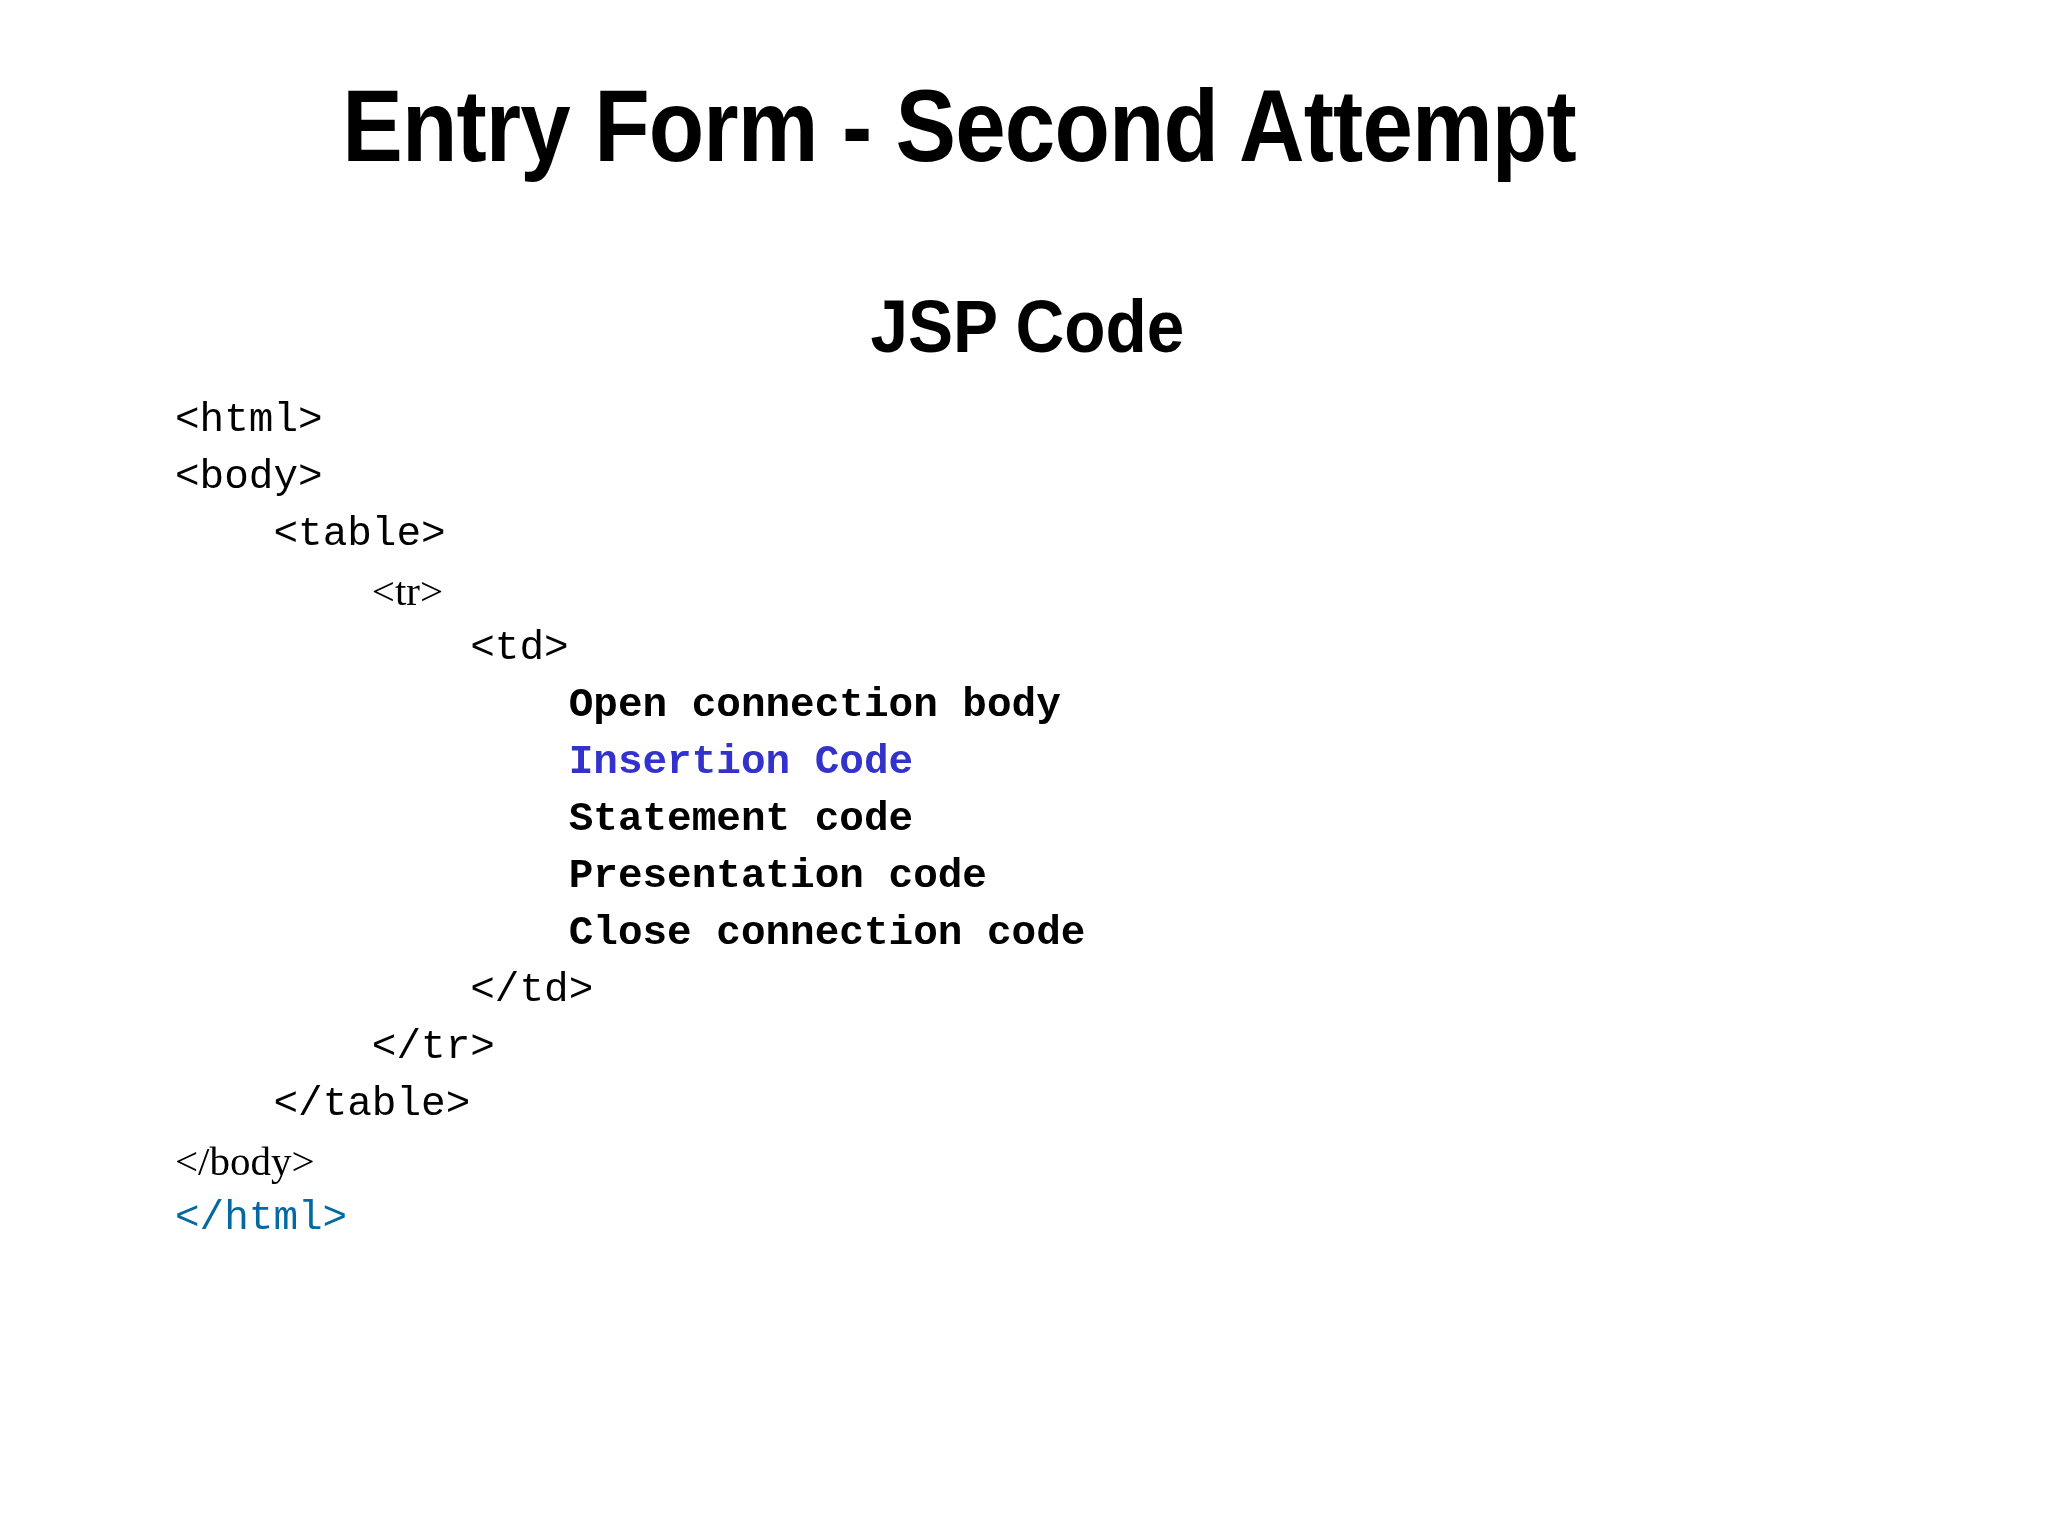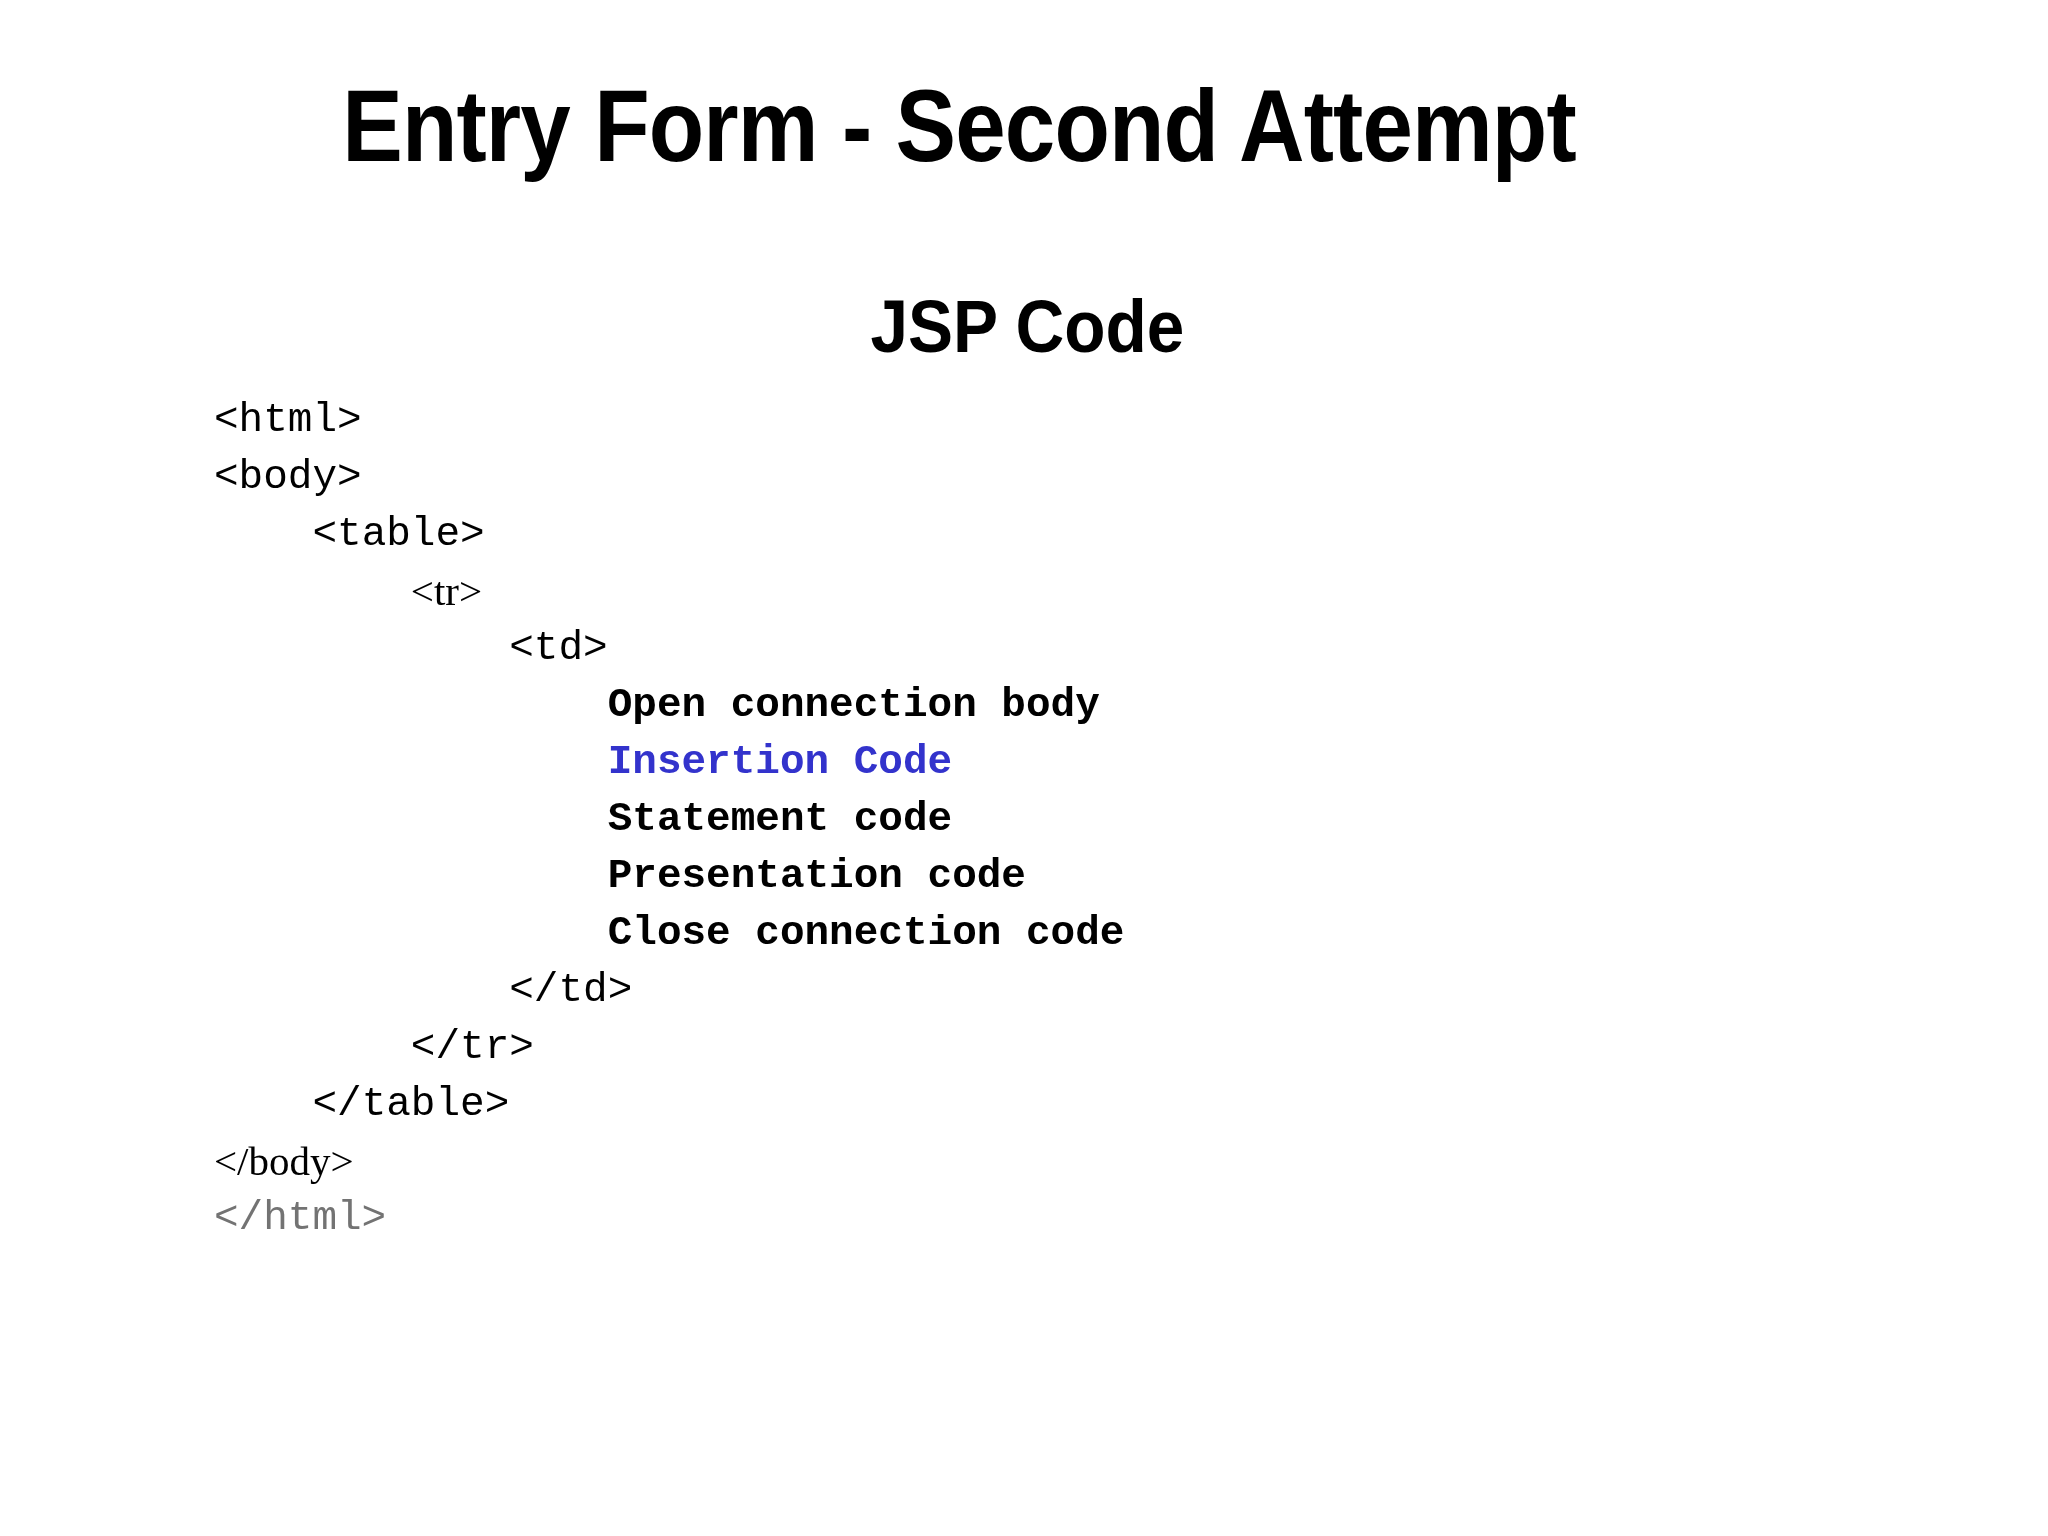--- a/index.html
+++ b/index.html
@@ -57,21 +57,20 @@
     font-family: "Liberation Sans", sans-serif;
   }
   .code-block {
     position: absolute;
     top: 392px;
     left: 175px;
     font-family: "Liberation Mono", monospace;
     font-size: 41px;
     line-height: 57px;
     color: #000000;
-    margin-left: 39px;
   }
   .code-line {
     height: 57px;
     white-space: pre;
     font-weight: normal;
   }
   .code-line .indent {
     white-space: pre;
   }
   .code-line .txt.tag {
@@ -108,16 +107,16 @@
       <div class="code-line"><span class="indent">            </span><span class="txt tag" style="color: rgb(0, 0, 0);">&lt;td&gt;</span></div>
       <div class="code-line"><span class="indent">                </span><span class="txt label" style="color: rgb(0, 0, 0);">Open connection body</span></div>
       <div class="code-line"><span class="indent">                </span><span class="txt label-accent" style="color: rgb(51, 51, 204);">Insertion Code</span></div>
       <div class="code-line"><span class="indent">                </span><span class="txt label" style="color: rgb(0, 0, 0);">Statement code</span></div>
       <div class="code-line"><span class="indent">                </span><span class="txt label" style="color: rgb(0, 0, 0);">Presentation code</span></div>
       <div class="code-line"><span class="indent">                </span><span class="txt label" style="color: rgb(0, 0, 0);">Close connection code</span></div>
       <div class="code-line"><span class="indent">            </span><span class="txt tag" style="color: rgb(0, 0, 0); text-align: right;">&lt;/td&gt;</span></div>
       <div class="code-line"><span class="indent">        </span><span class="txt tag" style="color: rgb(0, 0, 0);">&lt;/tr&gt;</span></div>
       <div class="code-line"><span class="indent">    </span><span class="txt tag" style="color: rgb(0, 0, 0);">&lt;/table&gt;</span></div>
       <div class="code-line"><span class="indent"></span><span class="txt tag" style="color: rgb(0, 0, 0); font-family: Liberation Serif, serif;">&lt;/body&gt;</span></div>
-      <div class="code-line"><span class="indent"></span><span class="txt tag" style="color: #737373;">&lt;/html&gt;</span></div>
+      <div class="code-line"><span class="indent"></span><span class="txt tag" style="color: #0369a1;">&lt;/html&gt;</span></div>
     </div>
 
 </div>
 
 </body></html>

